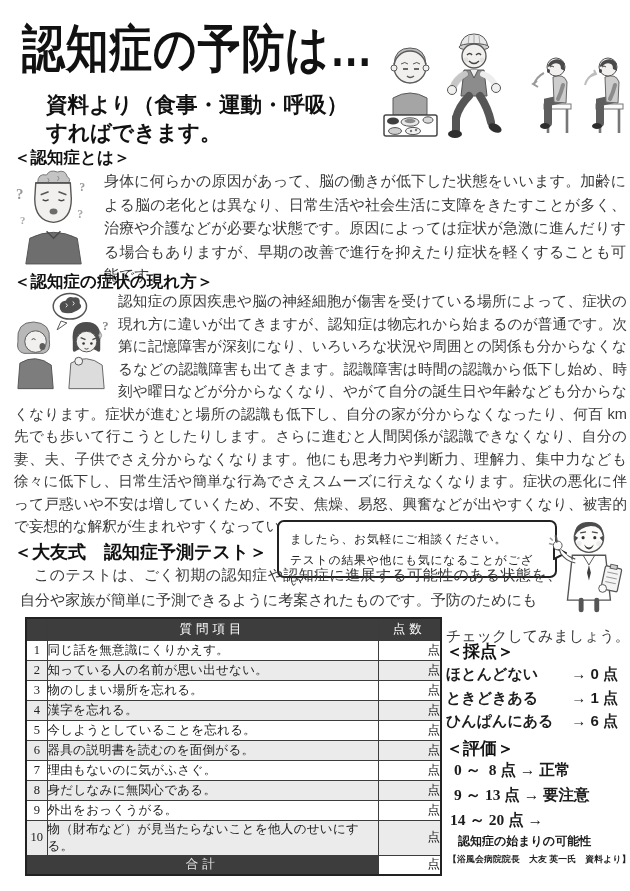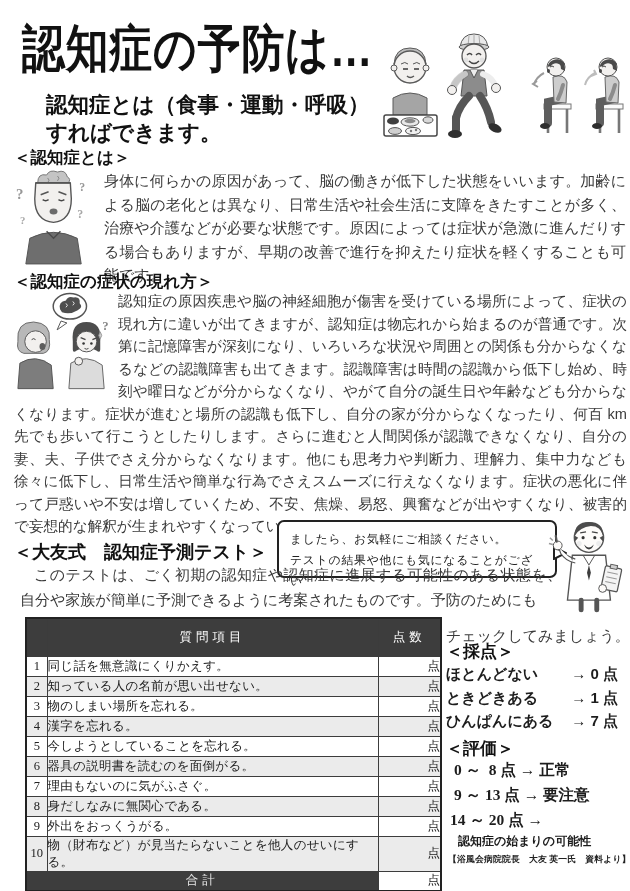--- a/index.html
+++ b/index.html
@@ -23,21 +23,21 @@
     font-size:11.8px;letter-spacing:.8px;line-height:21px;padding:7px 9px 0 11px;color:#222;
   }
   .bubble-tail{position:absolute;right:-12px;top:24px;}
   .check-line{position:absolute;left:446px;top:627px;font-size:15px;color:#3a3a3a;white-space:nowrap;}
   table.test{
     position:absolute;left:25px;top:617px;width:415px;border-collapse:collapse;
     font-family:"Liberation Serif","DejaVu Serif",serif;font-size:12.5px;color:#222;
     border:2px solid #222;table-layout:fixed;
   }
   table.test th,table.test td{border:1px solid #3c3c3c;padding:0;height:20px;box-sizing:border-box;}
-  table.test th{background:#3d3d3d;color:#fff;font-weight:500;letter-spacing:4px;height:38px;}
+  table.test th{background:#3d3d3d;color:#fff;font-weight:500;letter-spacing:4px;height:22px;}
   td.no{text-align:center;border-right:2px solid #222;}
   td.q{padding-left:7px;letter-spacing:.3px;}
   td.score{text-align:right;padding-right:4px;border-left:2px solid #222;}
   tr.alt td{background:#ebebeb;}
   tr.total td.tlabel{background:#3d3d3d;color:#e5e5e5;text-align:center;letter-spacing:4px;}
   tr.total td.score{background:#fff;}
   .right-head{position:absolute;font-size:17px;font-weight:900;color:#111;white-space:nowrap;}
   .score-row{
     position:absolute;left:446px;width:172px;display:flex;justify-content:space-between;
     font-family:Liberation Sans, sans-serif;font-weight:600;font-size:15px;color:#1d1d1d;white-space:nowrap;
@@ -52,21 +52,21 @@
   }
   .ill{position:absolute;}
   .qmark{font-family:"Liberation Serif",serif;font-weight:700;}
 </style>
 </head>
 <body>
 
 <div class="page">
 
   <div class="title">認知症の予防は…</div>
-  <div class="subtitle1">認知症とは（食事・運動・呼吸）</div>
+  <div class="subtitle1">資料より（食事・運動・呼吸）</div>
   <div class="subtitle2">すればできます。</div>
 
   <svg class="ill" style="left:383px;top:44px" width="55" height="95" viewBox="0 0 55 95">
     <path d="M11 20 Q12 4 27 4 Q42 4 43 20 Q38 10 27 10 Q16 10 11 20 Z" fill="#bdbdbd" stroke="#5a5a5a"></path>
     <circle cx="27" cy="23" r="16" fill="#f2f0ee" stroke="#5a5a5a" stroke-width="1.4"></circle>
     <circle cx="11" cy="24" r="3" fill="#f2f0ee" stroke="#5a5a5a"></circle>
     <circle cx="43" cy="24" r="3" fill="#f2f0ee" stroke="#5a5a5a"></circle>
     <path d="M18 20 q4 -3 7 0" fill="none" stroke="#555"></path>
     <path d="M30 20 q4 -3 7 0" fill="none" stroke="#555"></path>
     <line x1="20" y1="25" x2="25" y2="25" stroke="#444" stroke-width="1.6"></line>
@@ -304,21 +304,21 @@
   <div class="score-row" style="top:665px">
     <span>ほとんどない</span>
     <span>→ 0 点</span>
   </div>
   <div class="score-row" style="top:689px">
     <span>ときどきある</span>
     <span>→ 1 点</span>
   </div>
   <div class="score-row" style="top:712px">
     <span>ひんぱんにある</span>
-    <span>→ 7 点</span>
+    <span>→ 6 点</span>
   </div>
 
   <div class="right-head" style="left:446px;top:737px">＜評価＞</div>
   <div class="eval-line" style="top:760px"> 0 ～  8 点 → 正常</div>
   <div class="eval-line" style="top:785px"> 9 ～ 13 点 → 要注意</div>
   <div class="eval-line" style="top:810px">14 ～ 20 点 →</div>
   <div class="eval-line" style="top:833px;left:458px;font-size:12px">認知症の始まりの可能性</div>
 
   <div class="attribution">【浴風会病院院長　大友 英一氏　資料より】</div>
 

